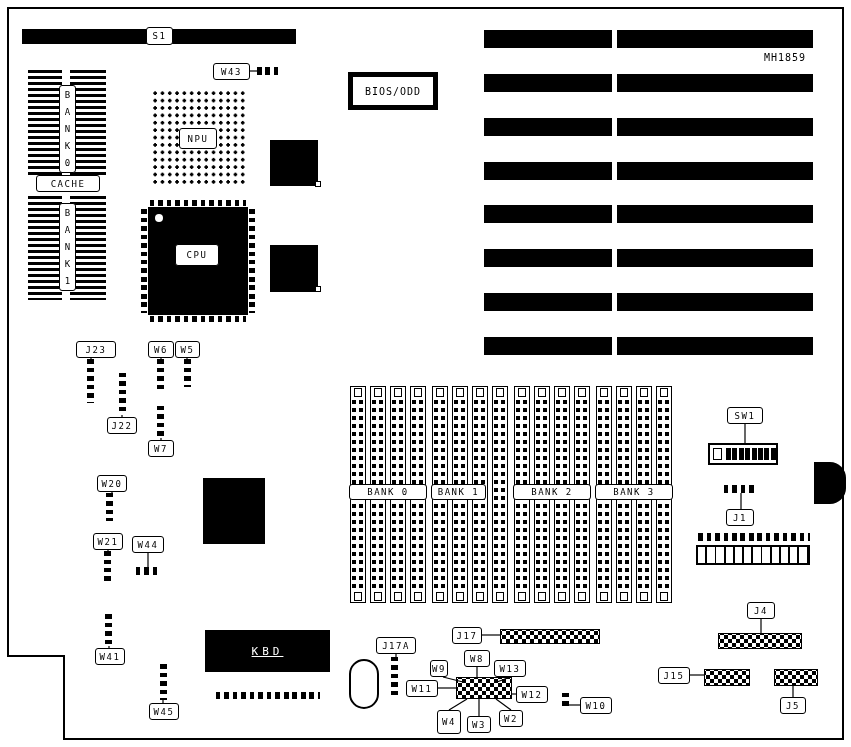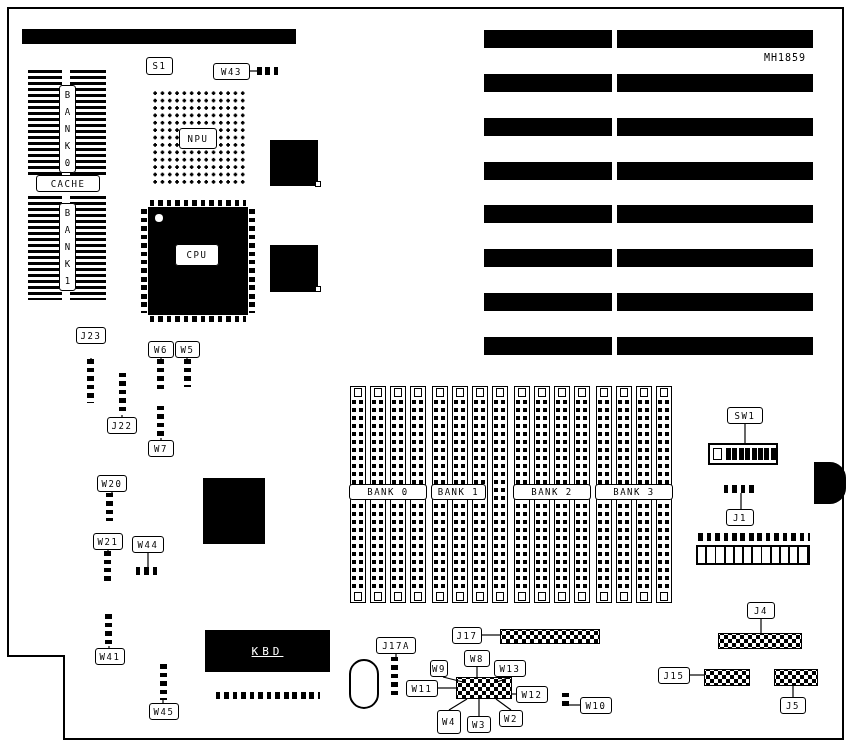--- a/index.html
+++ b/index.html
@@ -194,20 +194,21 @@
     <div class="c bar" style="left: 270px; top: 140px; width: 48px; height: 46px;"></div>
     <div class="c marker" style="left: 315px; top: 181px; width: 6px; height: 6px;"></div>
     <div class="c dashh" style="left: 150px; top: 200px; width: 96px; height: 6px;"></div>
     <div class="c dashh" style="left: 150px; top: 316px; width: 96px; height: 6px;"></div>
     <div class="c dashv" style="left: 141px; top: 209px; width: 6px; height: 104px;"></div>
     <div class="c dashv" style="left: 249px; top: 209px; width: 6px; height: 104px;"></div>
     <div class="c bar" style="left: 148px; top: 207px; width: 100px; height: 108px;"></div>
     <div class="c circle" style="left: 155px; top: 214px; width: 8px; height: 8px;"></div>
     <div class="c bar" style="left: 270px; top: 245px; width: 48px; height: 47px;"></div>
     <div class="c marker" style="left: 315px; top: 286px; width: 6px; height: 6px;"></div>
+    <div class="c frame" style="left: 348px; top: 72px; width: 90px; height: 38px;">BIOS/ODD</div>
     <div class="c bar" style="left: 203px; top: 478px; width: 62px; height: 66px;"></div>
     <div class="c chiplabel" style="left: 205px; top: 630px; width: 125px; height: 42px; text-decoration: underline;">KBD</div>
     <div class="c dashh" style="left: 216px; top: 692px; width: 104px; height: 7px;"></div>
     <div class="c oval" style="left: 349px; top: 659px; width: 30px; height: 50px;"></div>
     <div class="c keycon" style="left: 814px; top: 462px; width: 32px; height: 42px;"></div>
     <div class="c dashv" style="left: 87px; top: 359px; width: 7px; height: 44px;"></div>
     <div class="c dashv" style="left: 119px; top: 373px; width: 7px; height: 42px;"></div>
     <div class="c dashv" style="left: 157px; top: 359px; width: 7px; height: 32px;"></div>
     <div class="c dashv" style="left: 184px; top: 359px; width: 7px; height: 28px;"></div>
     <div class="c dashv" style="left: 157px; top: 406px; width: 7px; height: 32px;"></div>
@@ -230,38 +231,38 @@
     <div class="c dashh" style="left: 724px; top: 485px; width: 34px; height: 8px;"></div>
     <div class="c dashh" style="left: 698px; top: 533px; width: 112px; height: 8px;"></div>
     <div class="c cellrow" style="left: 696px; top: 545px; width: 114px; height: 20px;"></div>
     <div class="c checker" style="left: 718px; top: 633px; width: 84px; height: 16px;"></div>
     <div class="c checker" style="left: 704px; top: 669px; width: 46px; height: 17px;"></div>
     <div class="c checker" style="left: 774px; top: 669px; width: 44px; height: 17px;"></div>
     <div class="c checker" style="left: 500px; top: 629px; width: 100px; height: 15px;"></div>
     <div class="c dashv" style="left: 391px; top: 657px; width: 7px; height: 38px;"></div>
     <div class="c checker" style="left: 456px; top: 677px; width: 56px; height: 22px;"></div>
     <div class="c dashv" style="left: 562px; top: 693px; width: 7px; height: 17px;"></div>
-    <div class="c label" style="left: 146px; top: 27px; width: 27px; height: 18px; margin-top: 30px;">S1</div>
+    <div class="c label" style="left: 146px; top: 27px; width: 27px; height: 18px;">S1</div>
     <div class="c label" style="left: 213px; top: 63px; width: 37px; height: 17px;">W43</div>
     <div class="c vlabel" style="left: 59px; top: 85px; width: 17px; height: 88px;">B A N K 0</div>
     <div class="c label" style="left: 36px; top: 175px; width: 64px; height: 17px;">CACHE</div>
     <div class="c vlabel" style="left: 59px; top: 203px; width: 17px; height: 88px;">B A N K 1</div>
     <div class="c label" style="left: 179px; top: 128px; width: 38px; height: 21px;">NPU</div>
     <div class="c label" style="left: 175px; top: 244px; width: 44px; height: 22px;">CPU</div>
     <div class="c text" style="left: 764px; top: 52px; width: 70px; height: 14px;">MH1859</div>
     <div class="c label" style="left: 349px; top: 484px; width: 78px; height: 16px;">BANK 0</div>
     <div class="c label" style="left: 431px; top: 484px; width: 55px; height: 16px;">BANK 1</div>
     <div class="c label" style="left: 513px; top: 484px; width: 78px; height: 16px;">BANK 2</div>
     <div class="c label" style="left: 595px; top: 484px; width: 78px; height: 16px;">BANK 3</div>
     <div class="c label" style="left: 727px; top: 407px; width: 36px; height: 17px;">SW1</div>
     <div class="c label" style="left: 726px; top: 509px; width: 28px; height: 17px;">J1</div>
     <div class="c label" style="left: 747px; top: 602px; width: 28px; height: 17px;">J4</div>
     <div class="c label" style="left: 658px; top: 667px; width: 32px; height: 17px;">J15</div>
     <div class="c label" style="left: 780px; top: 697px; width: 26px; height: 17px;">J5</div>
-    <div class="c label" style="left: 76px; top: 327px; width: 30px; height: 17px;">J23</div>
+    <div class="c label" style="left: 76px; top: 341px; width: 40px; height: 17px;">J23</div>
     <div class="c label" style="left: 107px; top: 417px; width: 30px; height: 17px;">J22</div>
     <div class="c label" style="left: 148px; top: 341px; width: 26px; height: 17px;">W6</div>
     <div class="c label" style="left: 175px; top: 341px; width: 25px; height: 17px;">W5</div>
     <div class="c label" style="left: 148px; top: 440px; width: 26px; height: 17px;">W7</div>
     <div class="c label" style="left: 97px; top: 475px; width: 30px; height: 17px;">W20</div>
     <div class="c label" style="left: 93px; top: 533px; width: 30px; height: 17px;">W21</div>
     <div class="c label" style="left: 132px; top: 536px; width: 32px; height: 17px;">W44</div>
     <div class="c label" style="left: 95px; top: 648px; width: 30px; height: 17px;">W41</div>
     <div class="c label" style="left: 149px; top: 703px; width: 30px; height: 17px;">W45</div>
     <div class="c label" style="left: 376px; top: 637px; width: 40px; height: 17px;">J17A</div>

